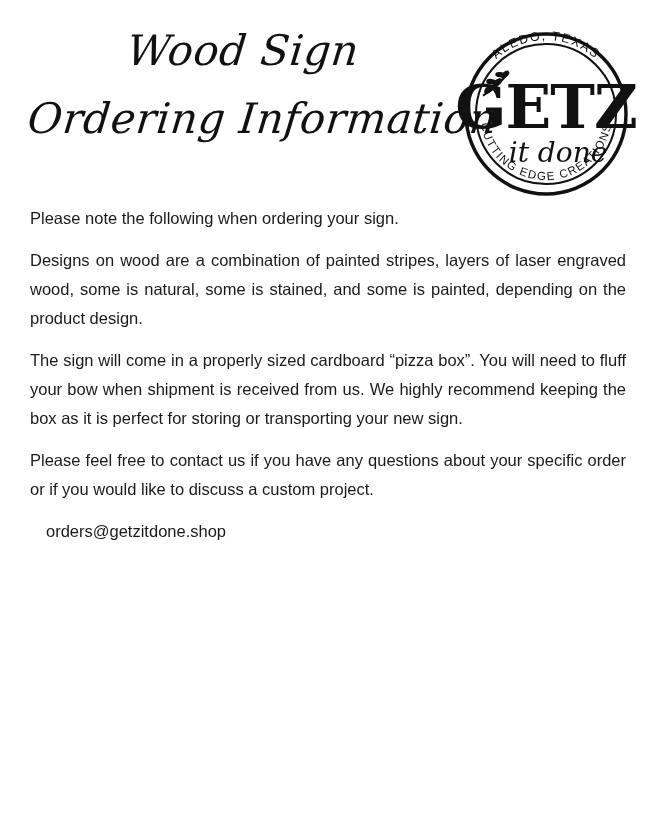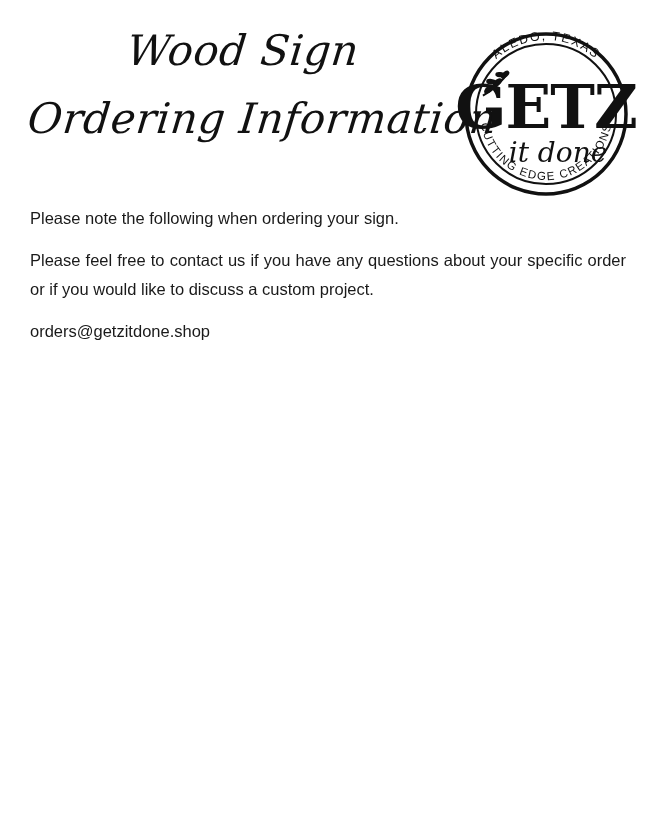--- a/index.html
+++ b/index.html
@@ -87,21 +87,21 @@
     text-align: justify;
     text-justify: inter-word;
     hyphens: auto;
   }
 
   .email {
     font-family: "Liberation Sans", sans-serif;
     font-size: 16.5px;
     line-height: 29px;
     color: #1a1a1a;
-    margin: 4px 0 0 0;
+    margin: 4px 0 0 16px;
   }
 </style>
 </head>
 <body>
 
 <div class="page">
 
   <div class="header">
 
     <div class="title-block">
@@ -137,17 +137,19 @@
 
         <text x="100" y="106" text-anchor="middle" font-family="'DejaVu Serif', serif" font-weight="700" font-size="60" letter-spacing="-1" fill="#111111">GETZ</text>
 
         <text x="112" y="140" text-anchor="middle" font-family="'DejaVu Serif', serif" font-style="italic" font-size="28" fill="#111111">it done</text>
       </svg>
     </div>
   </div>
 
   <div class="content">
     <p class="para">Please note the following when ordering your sign.</p>
+    <p class="para">Designs on wood are a combination of painted stripes, layers of laser engraved wood, some is natural, some is stained, and some is painted, depending on the product design.</p>
+    <p class="para">The sign will come in a properly sized cardboard “pizza box”. You will need to fluff your bow when shipment is received from us. We highly recommend keeping the box as it is perfect for storing or transporting your new sign.</p>
     <p class="para">Please feel free to contact us if you have any questions about your specific order or if you would like to discuss a custom project.</p>
     <p class="email">orders@getzitdone.shop</p>
   </div>
 
 </div>
 
 </body></html>

